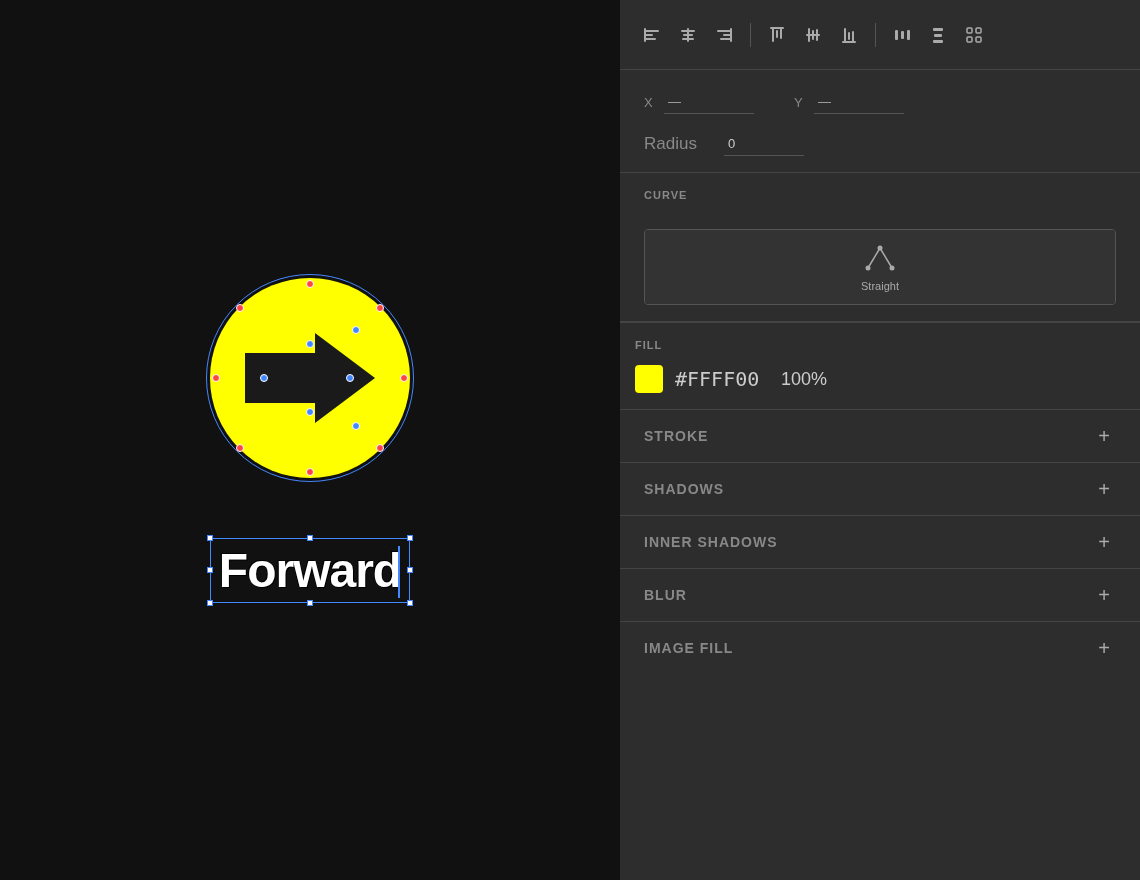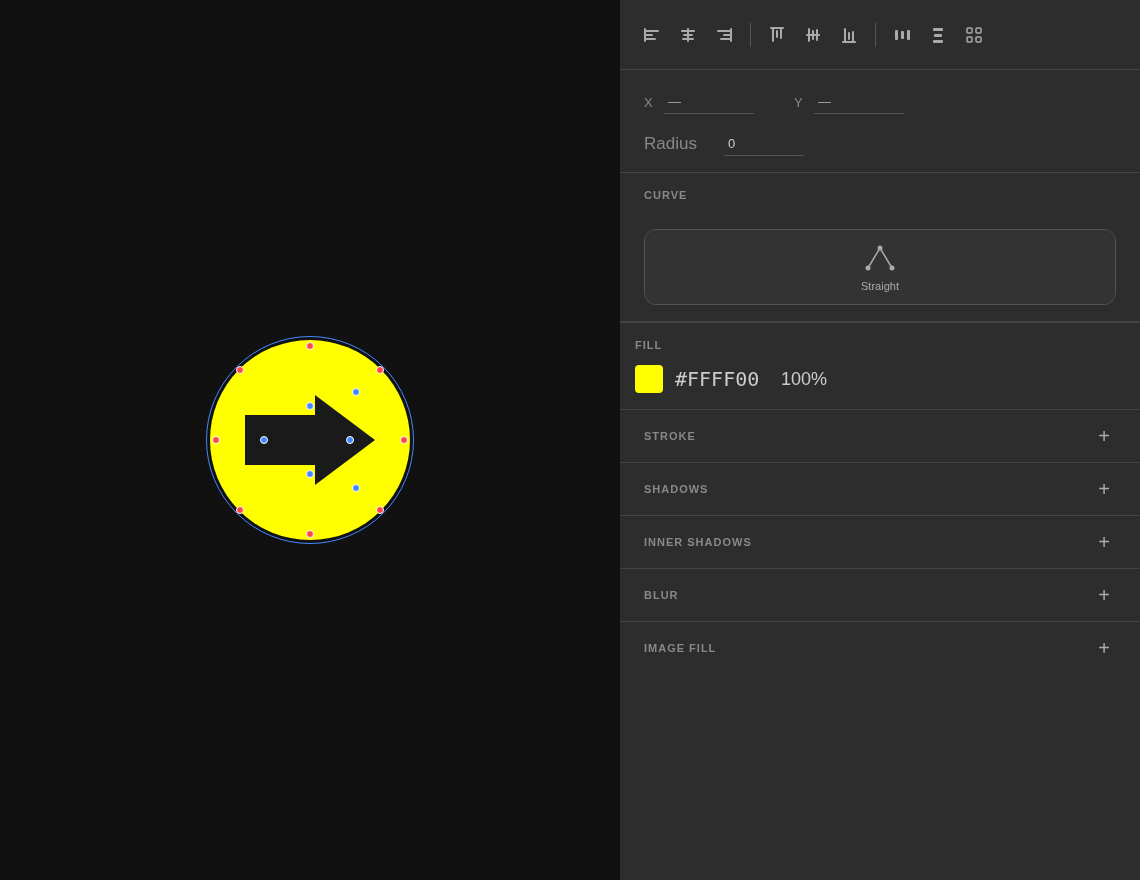--- a/index.html
+++ b/index.html
@@ -203,21 +203,21 @@
       letter-spacing: 1px;
       font-weight: 600;
       margin-bottom: 14px;
       text-transform: uppercase;
     }
 
     .curve-options {
       display: flex;
       gap: 12px;
       border: 1px solid #555;
-      border-radius: 12px;
+      border-radius: 4px;
       overflow: hidden;
       margin-top: 28px;
     }
 
     .curve-option {
       flex: 1;
       display: flex;
       flex-direction: column;
       align-items: center;
       padding: 12px 8px;
@@ -288,21 +288,21 @@
     .collapsible-header {
       display: flex;
       align-items: center;
       justify-content: space-between;
       height: 52px;
       cursor: pointer;
     }
 
     .collapsible-label {
       color: #888;
-      font-size: 11px;
+      font-size: 14px;
       letter-spacing: 1px;
       font-weight: 600;
       text-transform: uppercase;
     }
 
     .plus-btn {
       width: 24px;
       height: 24px;
       display: flex;
       align-items: center;
@@ -344,20 +344,36 @@
     <div class="handle red" style="top:85%; left:85%;"></div>
 
     <div class="handle blue" style="top:33%; left:50%;"></div>
     <div class="handle blue" style="top:50%; left:27%;"></div>
     <div class="handle blue" style="top:50%; left:70%;"></div>
     <div class="handle blue" style="top:67%; left:50%;"></div>
     <div class="handle blue" style="top:26%; left:73%;"></div>
     <div class="handle blue" style="top:74%; left:73%;"></div>
   </div>
 
+  <div style="position: relative;">
+    <div class="forward-text-container">
+      <div class="forward-text">Forward</div>
+    </div>
+
+    <div class="text-handle" style="top:0; left:0;"></div>
+    <div class="text-handle" style="top:0; left:50%;"></div>
+    <div class="text-handle" style="top:0; left:100%;"></div>
+    <div class="text-handle" style="top:50%; left:0;"></div>
+    <div class="text-handle" style="top:50%; left:100%;"></div>
+    <div class="text-handle" style="top:100%; left:0;"></div>
+    <div class="text-handle" style="top:100%; left:50%;"></div>
+    <div class="text-handle" style="top:100%; left:100%;"></div>
+
+    <div style="position:absolute; top:8px; right:10px; width:2px; height:52px; background:#4488ff;"></div>
+  </div>
 
 </div>
 
 <div class="right-panel">
 
   <div class="toolbar">
     <div class="toolbar-btn">
       <svg width="18" height="18" viewBox="0 0 18 18" fill="none">
           <rect x="2" y="4" width="14" height="2" rx="1" fill="#aaa"></rect>
           <rect x="2" y="8" width="8" height="2" rx="1" fill="#aaa"></rect>

